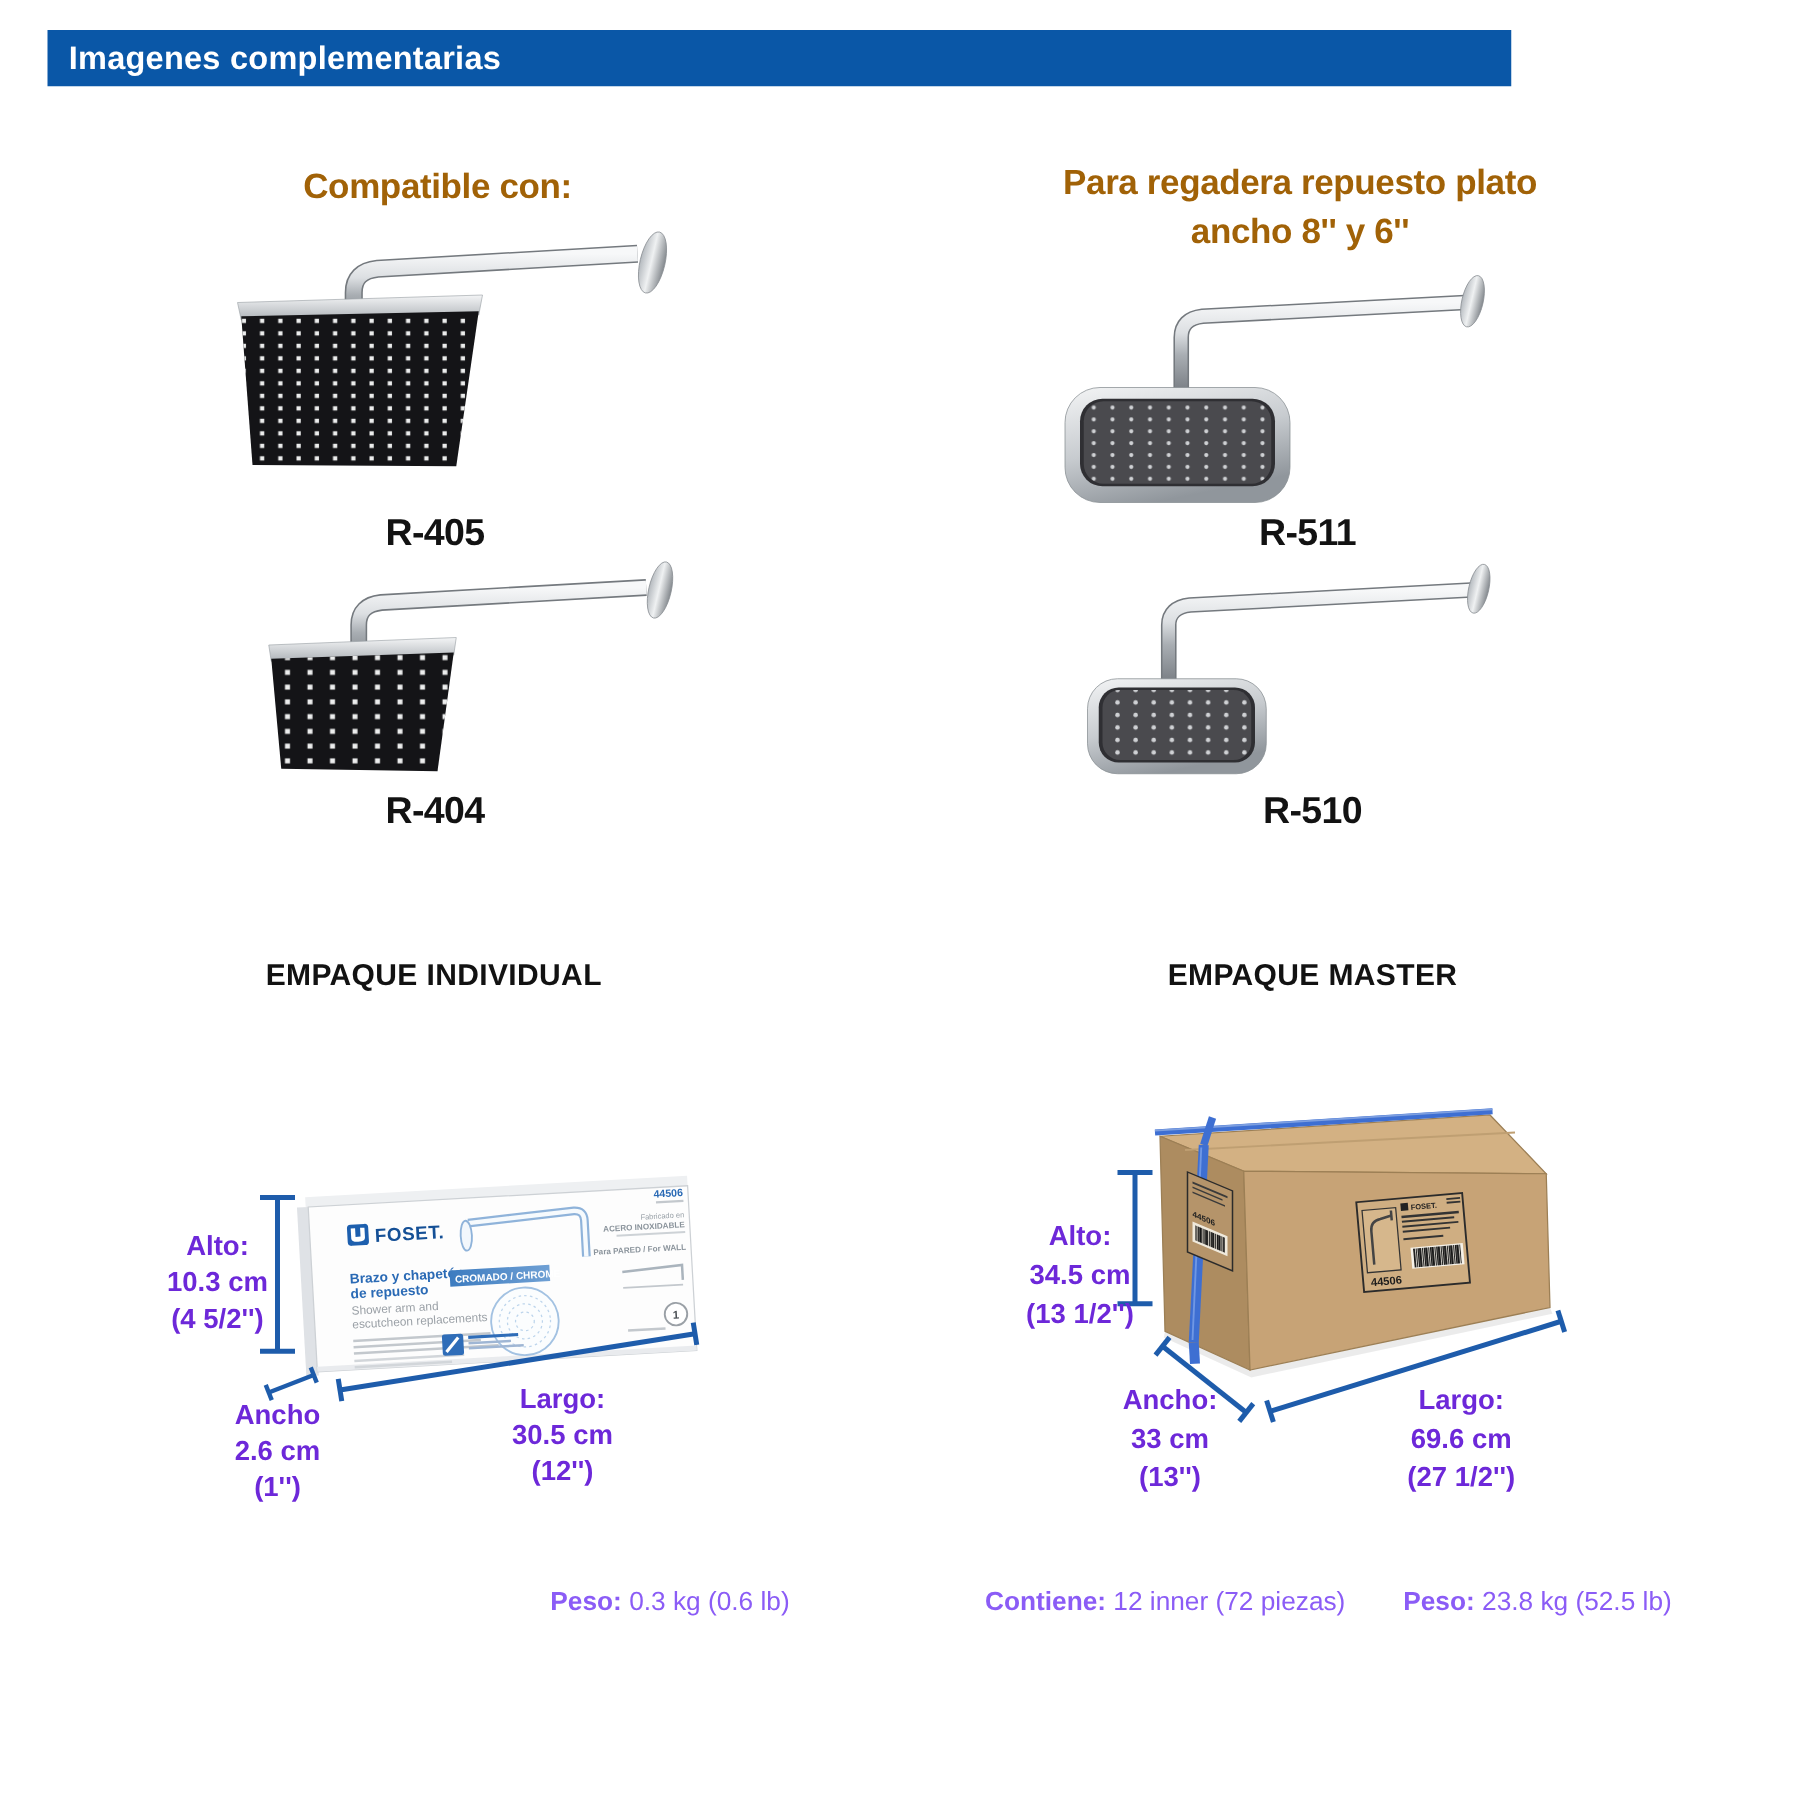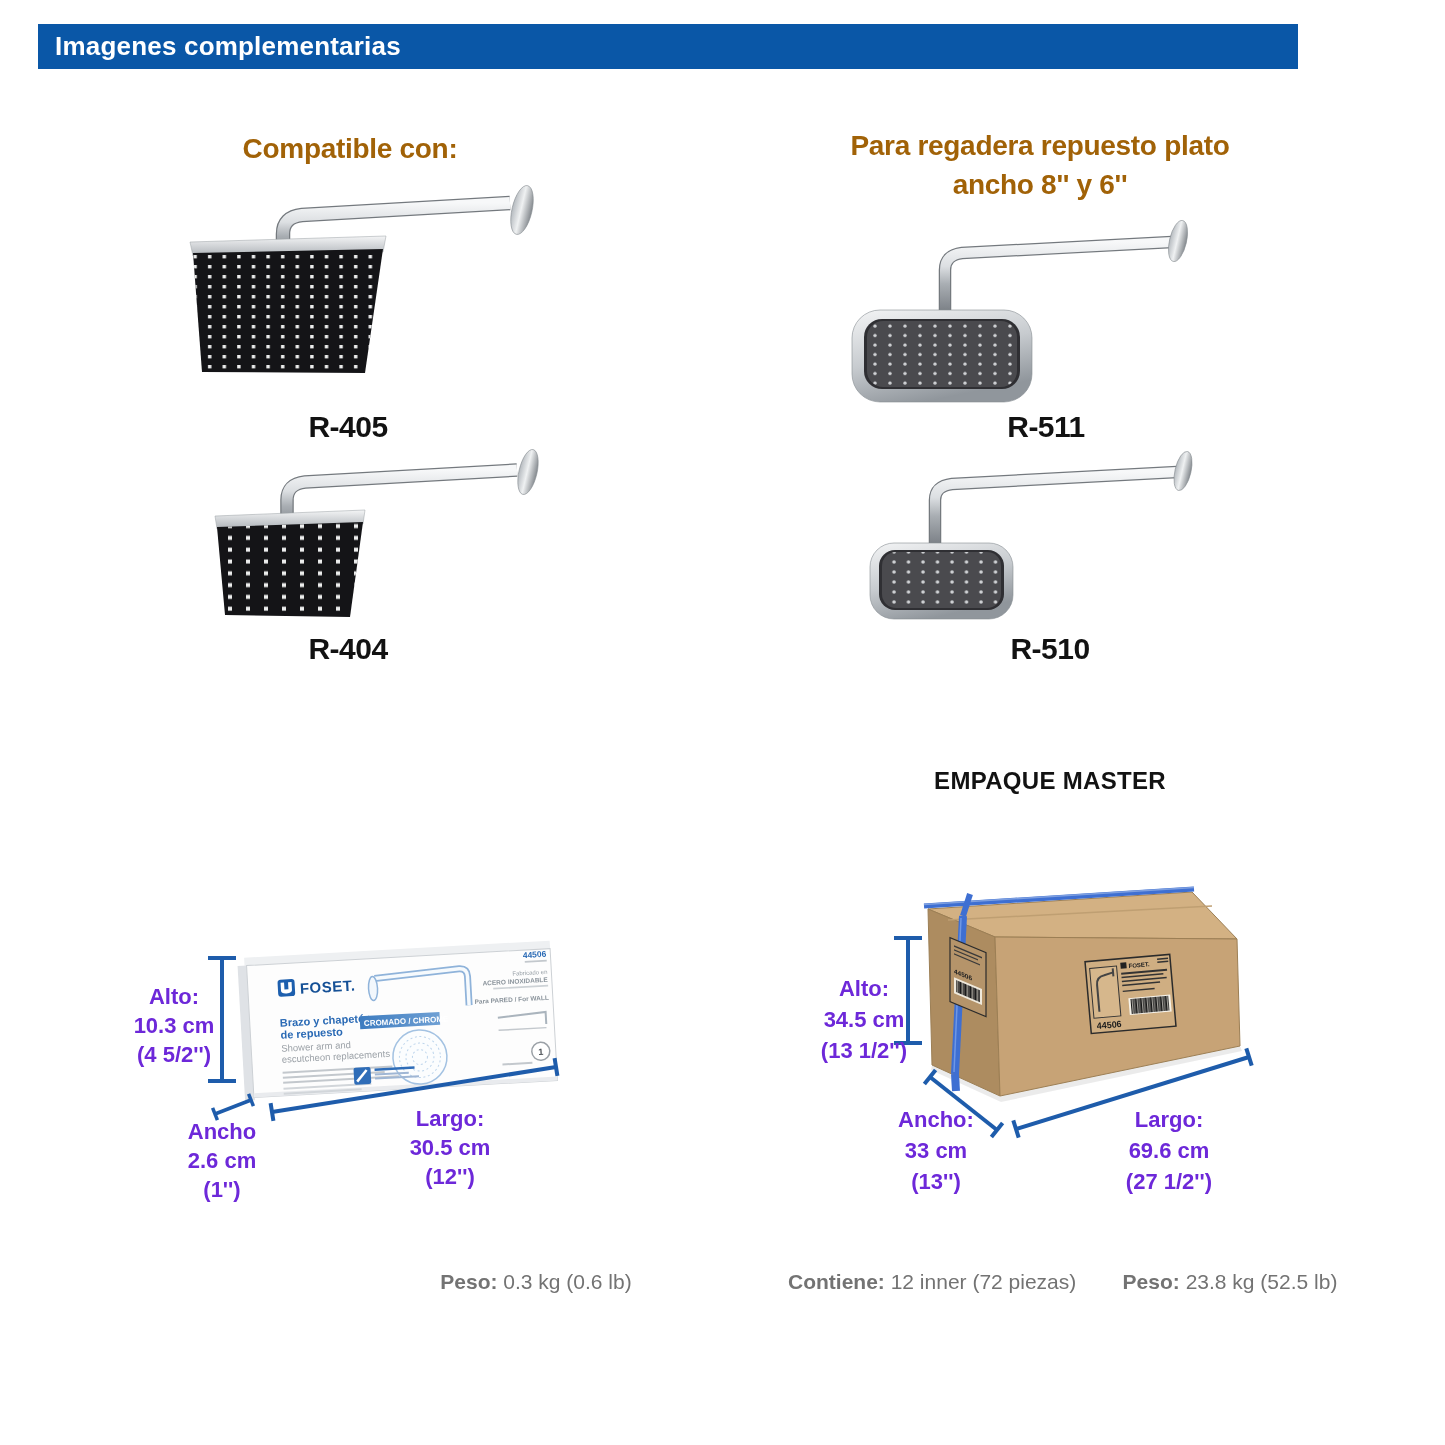--- a/index.html
+++ b/index.html
@@ -1,27 +1,27 @@
 <!DOCTYPE html>
 <html><head>
 <meta charset="utf-8">
 <style>
   html,body{margin:0;padding:0;background:#fff;}
   #page{position:relative;width:1445px;height:1445px;background:#ffffff;overflow:hidden;
         font-family:"Liberation Sans","DejaVu Sans",sans-serif;color:#111;}
   .abs{position:absolute;}
-  #header-bar{left:38px;top:24px;width:1260px;height:45px;background:#0a57a7;}
+  #header-bar{left:38px;top:24px;width:1171px;height:45px;background:#0a57a7;}
   #header-bar .title{color:#ffffff;font-size:26px;font-weight:bold;line-height:45px;padding-left:17px;letter-spacing:.2px;}
   .big-title{font-size:28px;font-weight:bold;text-align:center;color:#a16207;letter-spacing:-.3px;}
   .model-label{font-size:30px;font-weight:bold;text-align:center;color:#121212;letter-spacing:-.5px;}
   .section-title{font-size:24px;font-weight:bold;text-align:center;color:#121212;letter-spacing:.3px;}
   .dim-text{position:absolute;text-align:center;font-weight:bold;color:#6d28d9;font-size:22px;}
   .dim-text div{white-space:nowrap;}
   .lh29 div{line-height:29px;} .lh31 div{line-height:31px;}
-  .foot{position:absolute;top:1270px;font-size:21px;text-align:center;white-space:nowrap;color:#737373;}
+  .foot{position:absolute;top:1270px;font-size:21px;text-align:center;white-space:nowrap;color:#8b5cf6;}
   .foot .b{font-weight:bold;} .foot .v{font-weight:normal;}
   svg{position:absolute;overflow:visible;}
   svg text{font-family:"Liberation Sans","DejaVu Sans",sans-serif;}
 </style>
 </head>
 <body>
 
 <div id="page">
 
   <div class="abs" id="header-bar">
@@ -134,20 +134,21 @@
     </g>
     <g>
       <rect x="10" y="105" width="143" height="76" rx="24" fill="url(#rg3)" stroke="#878d92" stroke-width=".6"></rect>
       <rect x="19" y="112" width="125" height="60" rx="16" fill="#2f2f33"></rect>
       <rect x="22" y="114" width="119" height="56" rx="14" fill="#4a4a4e"></rect>
       <rect x="22" y="114" width="119" height="56" rx="14" fill="url(#d510)"></rect>
     </g>
   </svg>
   <div class="abs model-label" style="left:950px;top:632px;width:200px;">R-510</div>
 
+  <div class="abs section-title" style="left:147px;top:767px;width:400px;">EMPAQUE INDIVIDUAL</div>
   <div class="abs section-title" style="left:850px;top:767px;width:400px;">EMPAQUE MASTER</div>
 
   <svg style="left:130px;top:935px" width="470" height="205" viewBox="0 0 470 205">
     <defs>
       <linearGradient id="bg1" x1="0" y1="0" x2="1" y2="0">
         <stop offset="0" stop-color="#3d7cc0"></stop>
           <stop offset="1" stop-color="#6fa0d4"></stop>
       </linearGradient>
     </defs>
 

